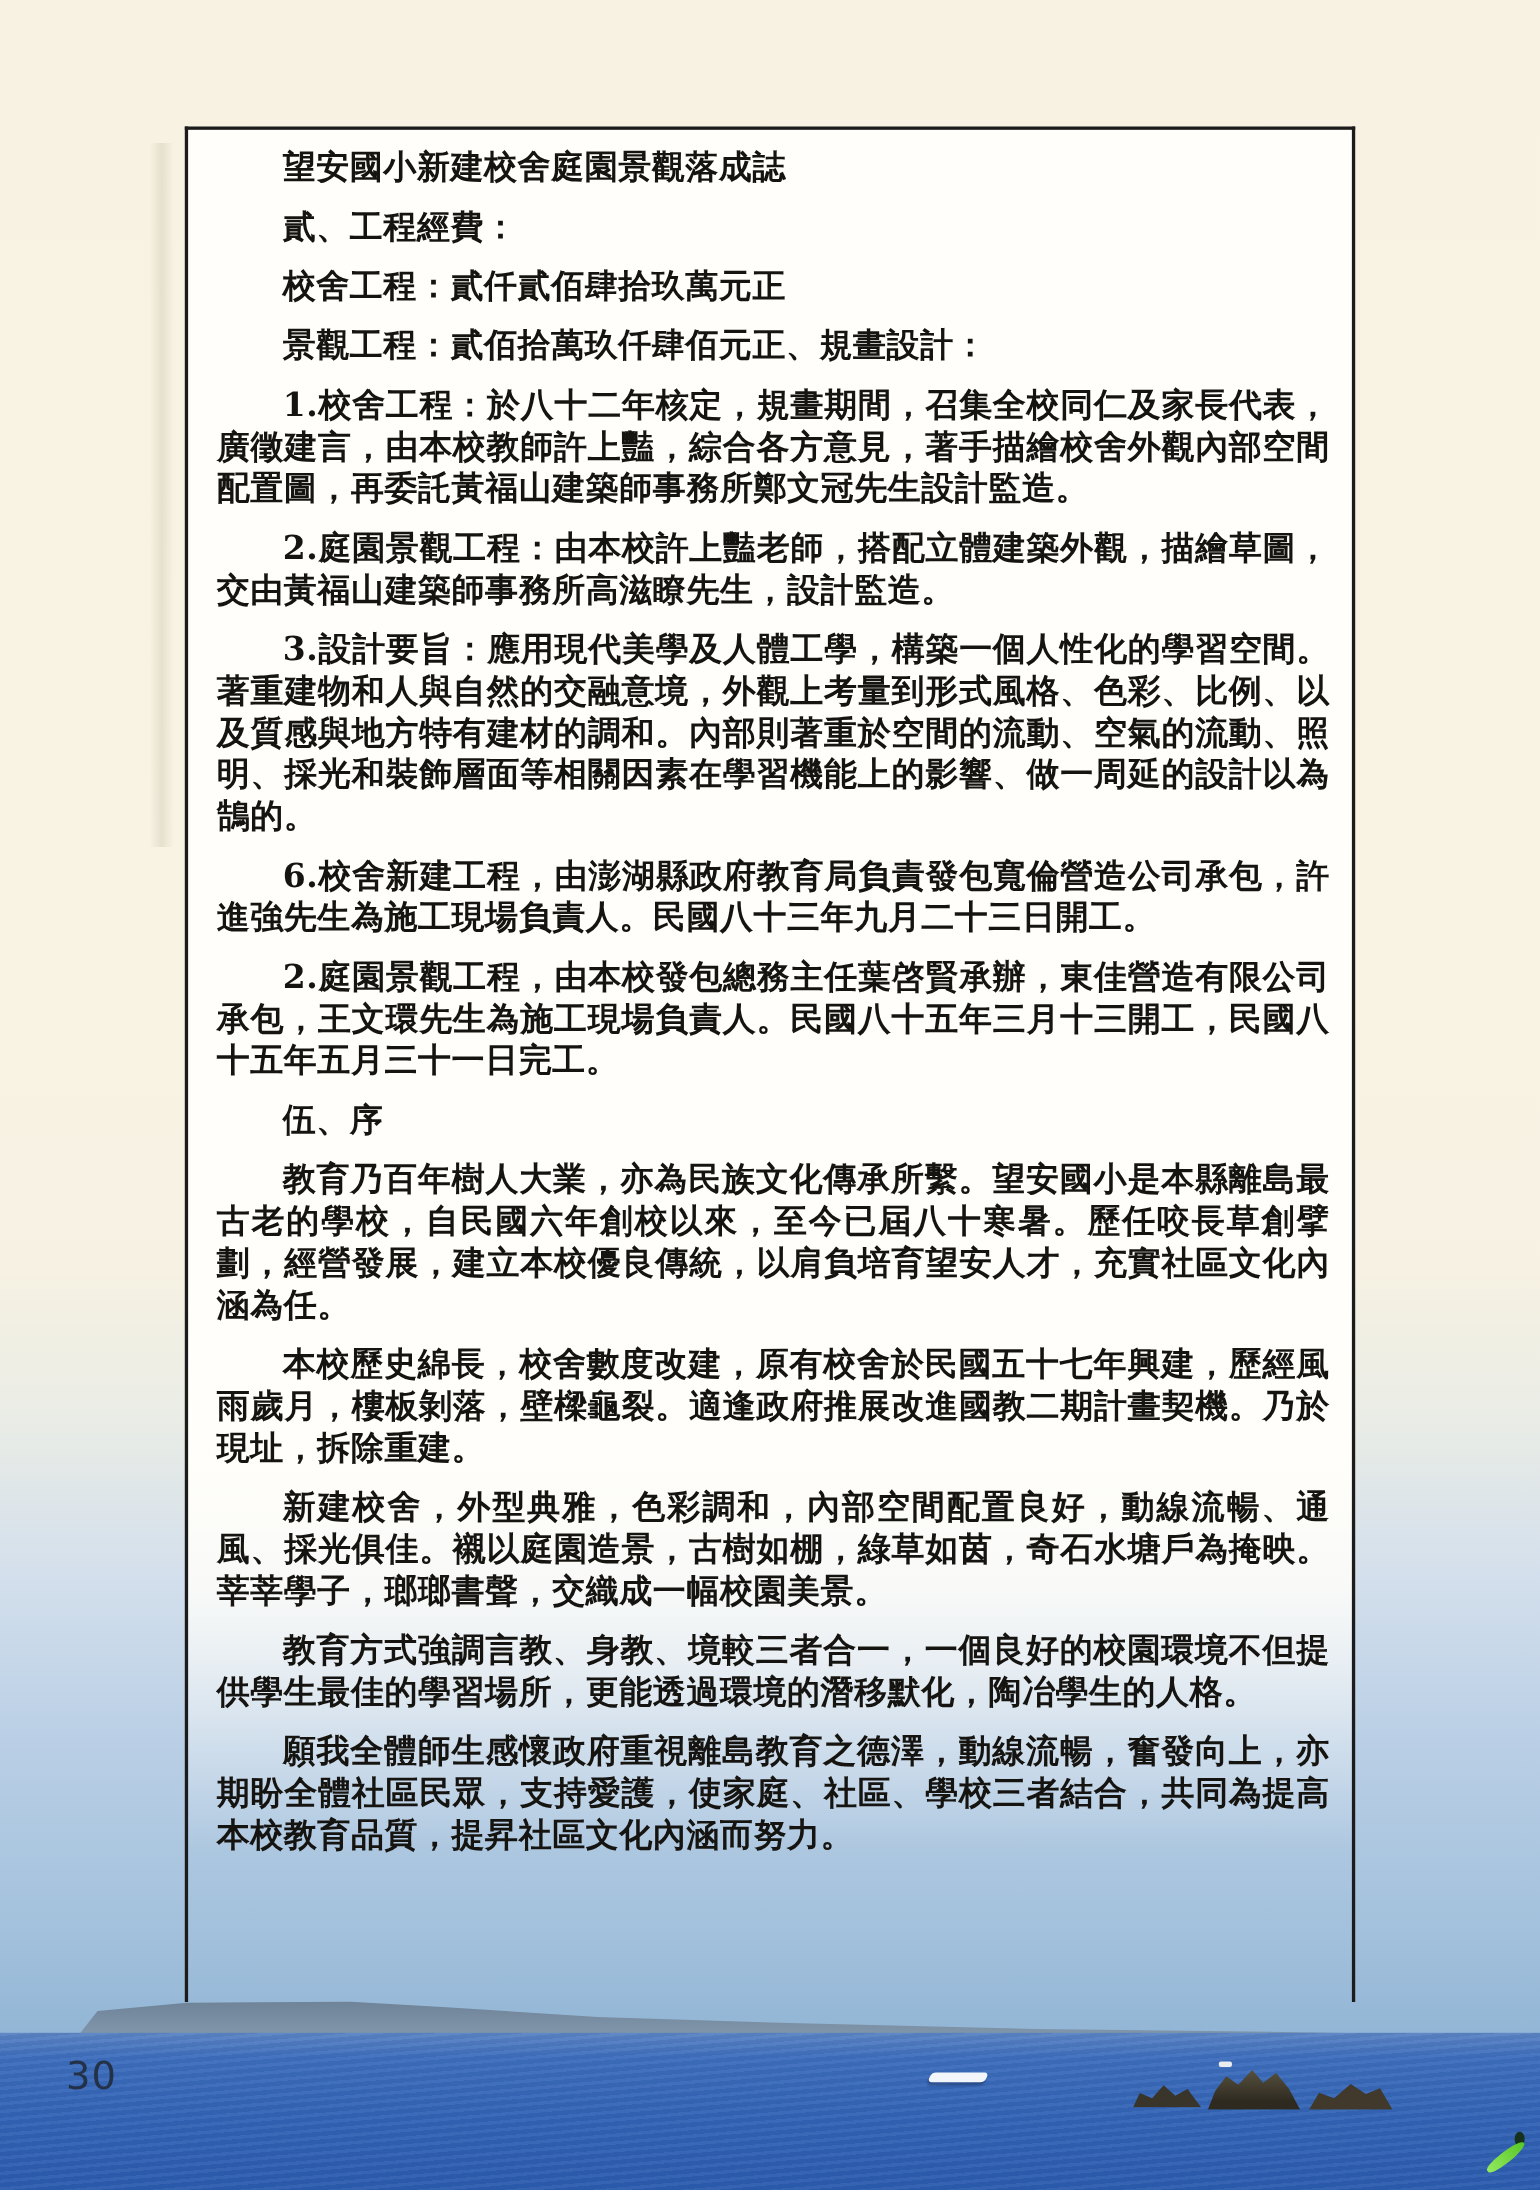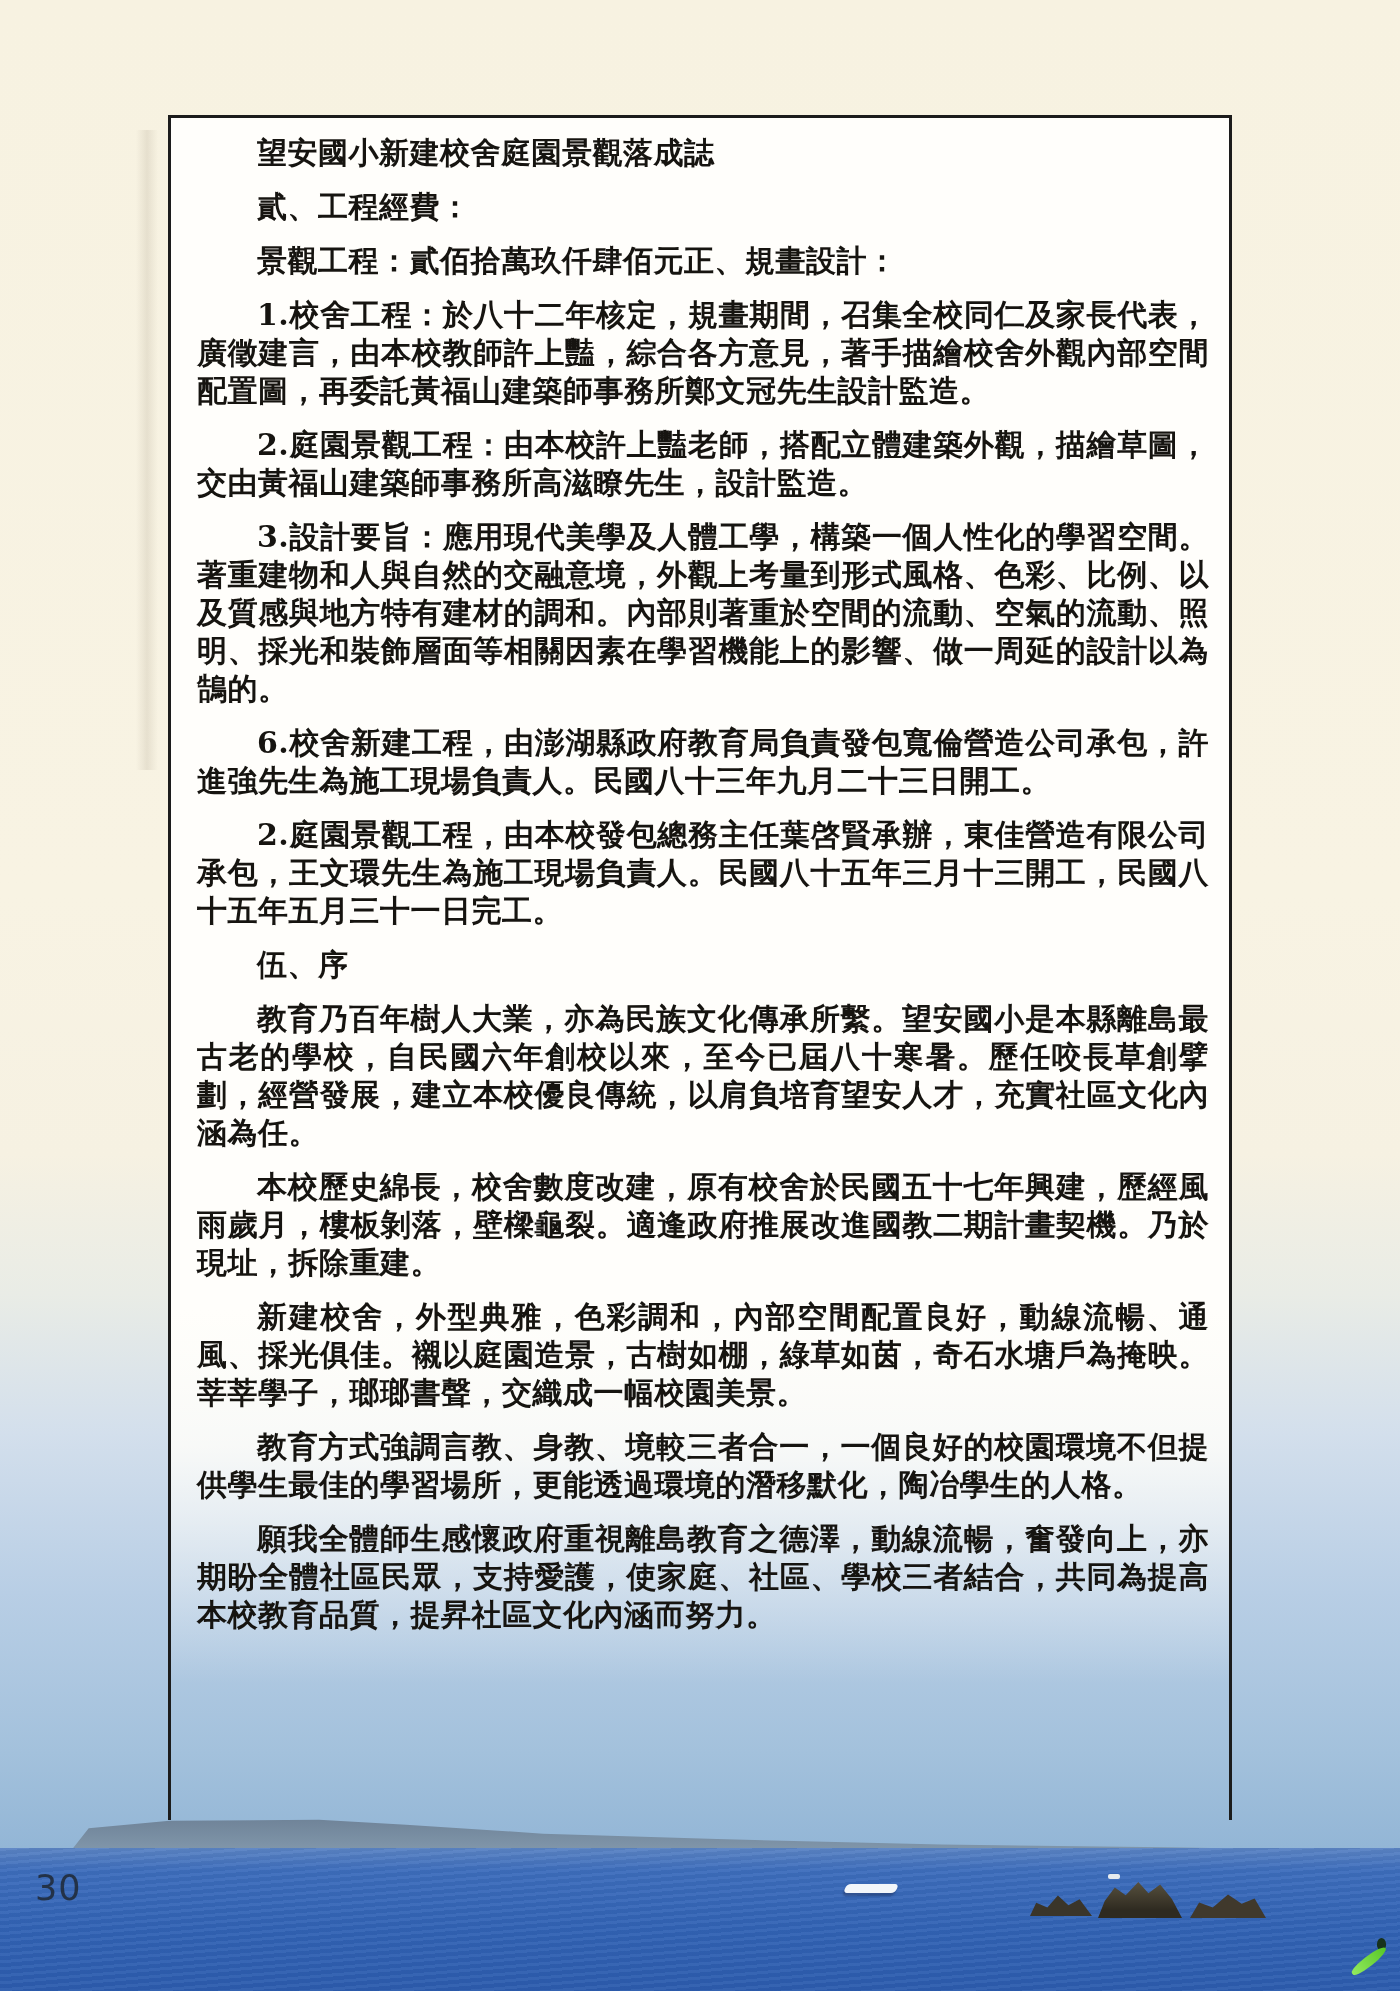--- a/index.html
+++ b/index.html
@@ -65,21 +65,21 @@
   .kayak{position:absolute;left:1346px;top:1938px;width:48px;height:30px;}
   .kayak .hull{
     position:absolute;left:2px;bottom:2px;width:42px;height:10px;
     background:linear-gradient(90deg,#93ea5e 0%,#57c627 100%);
     border-radius:50% 60% 60% 50%;transform:rotate(-38deg);
   }
   .kayak .paddler{
     position:absolute;right:8px;top:0;width:9px;height:12px;background:#17321c;border-radius:50% 50% 40% 40%;
   }
   .page-number{
-    position:absolute;left:35px;top:1868px;
+    position:absolute;left:60px;top:1868px;
     font-family:"DejaVu Sans","Liberation Sans",sans-serif;
     font-size:35px;font-weight:400;color:rgba(30,40,52,0.85);letter-spacing:1px;
   }
 </style>
 </head>
 <body>
 
 <div class="page">
 
   <div class="crease"></div>
@@ -93,20 +93,21 @@
   <div class="rock rock-chip"></div>
   <div class="kayak">
     <div class="paddler"></div>
     <div class="hull"></div>
   </div>
 
   <div class="doc-frame">
     <div class="doc-text">
       <h1>望安國小新建校舍庭園景觀落成誌</h1>
       <p>貳、工程經費：</p>
+      <p>校舍工程：貳仟貳佰肆拾玖萬元正</p>
       <p>景觀工程：貳佰拾萬玖仟肆佰元正、規畫設計：</p>
       <p>1.校舍工程：於八十二年核定，規畫期間，召集全校同仁及家長代表，廣徵建言，由本校教師許上豔，綜合各方意見，著手描繪校舍外觀內部空間配置圖，再委託黃福山建築師事務所鄭文冠先生設計監造。</p>
       <p>2.庭園景觀工程：由本校許上豔老師，搭配立體建築外觀，描繪草圖，交由黃福山建築師事務所高滋瞭先生，設計監造。</p>
       <p>3.設計要旨：應用現代美學及人體工學，構築一個人性化的學習空間。著重建物和人與自然的交融意境，外觀上考量到形式風格、色彩、比例、以及質感與地方特有建材的調和。內部則著重於空間的流動、空氣的流動、照明、採光和裝飾層面等相關因素在學習機能上的影響、做一周延的設計以為鵠的。</p>
       <p>6.校舍新建工程，由澎湖縣政府教育局負責發包寬倫營造公司承包，許進強先生為施工現場負責人。民國八十三年九月二十三日開工。</p>
       <p>2.庭園景觀工程，由本校發包總務主任葉啓賢承辦，東佳營造有限公司承包，王文環先生為施工現場負責人。民國八十五年三月十三開工，民國八十五年五月三十一日完工。</p>
       <p>伍、序</p>
       <p>教育乃百年樹人大業，亦為民族文化傳承所繫。望安國小是本縣離島最古老的學校，自民國六年創校以來，至今已屆八十寒暑。歷任咬長草創擘劃，經營發展，建立本校優良傳統，以肩負培育望安人才，充實社區文化內涵為任。</p>
       <p>本校歷史綿長，校舍數度改建，原有校舍於民國五十七年興建，歷經風雨歲月，樓板剝落，壁樑龜裂。適逢政府推展改進國教二期計畫契機。乃於現址，拆除重建。</p>
       <p>新建校舍，外型典雅，色彩調和，內部空間配置良好，動線流暢、通風、採光俱佳。襯以庭園造景，古樹如棚，綠草如茵，奇石水塘戶為掩映。莘莘學子，瑯瑯書聲，交織成一幅校園美景。</p>

